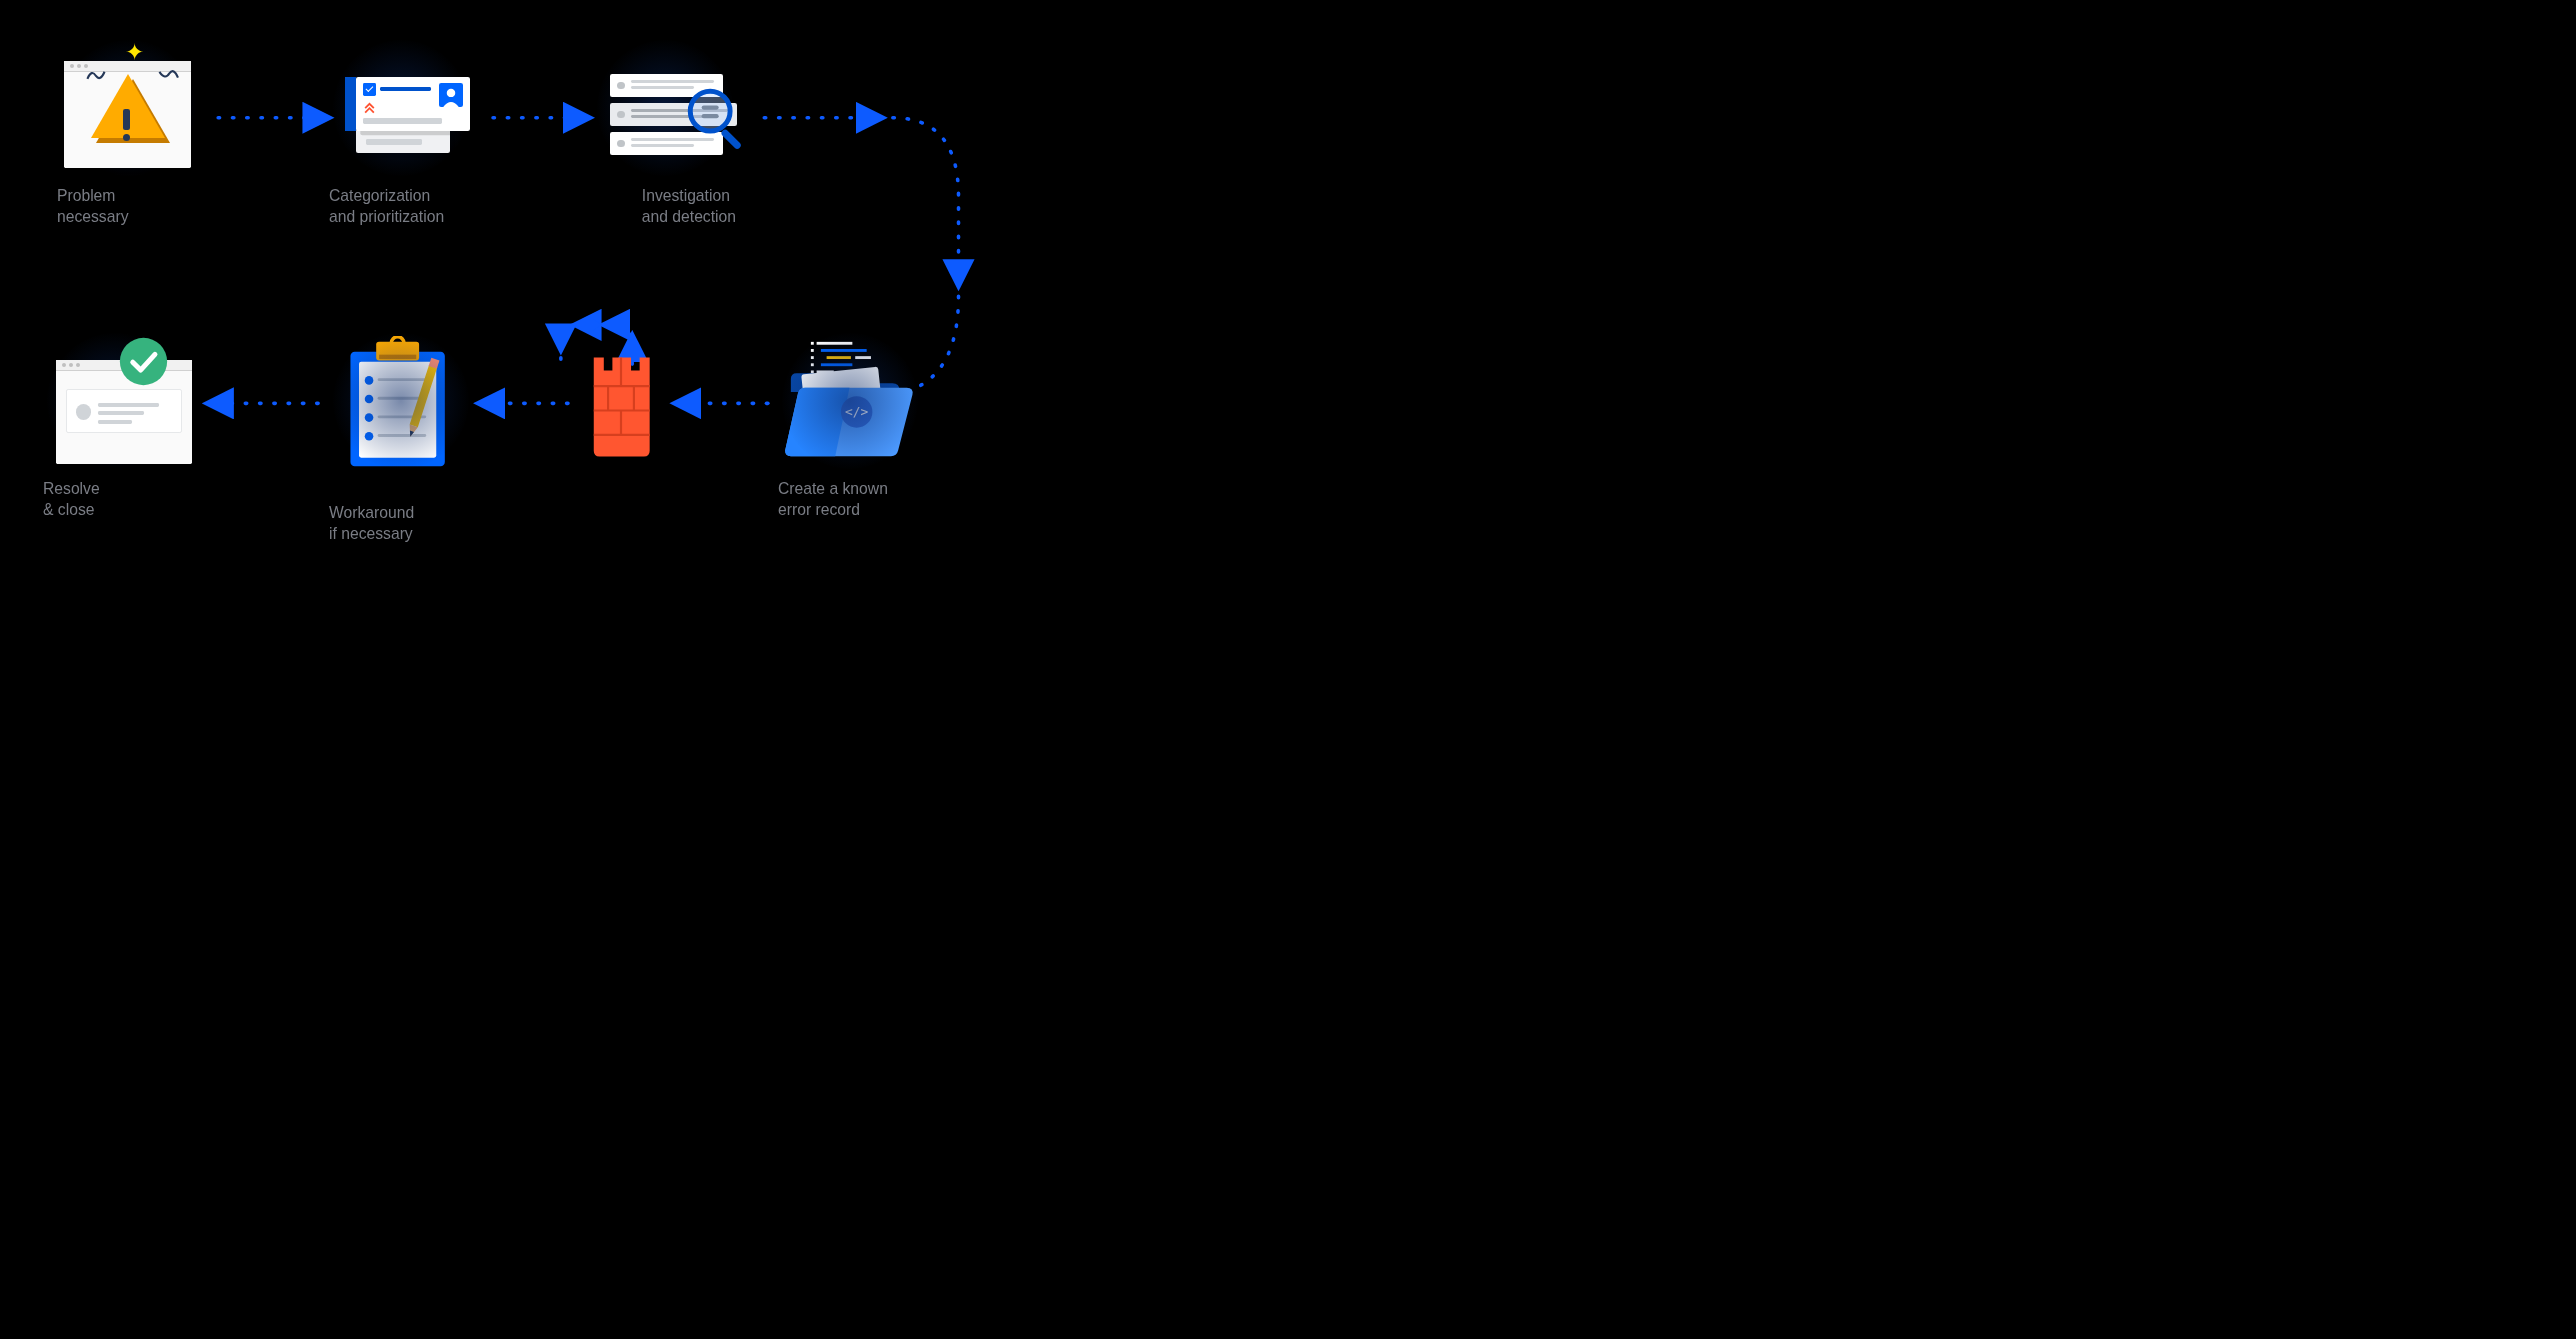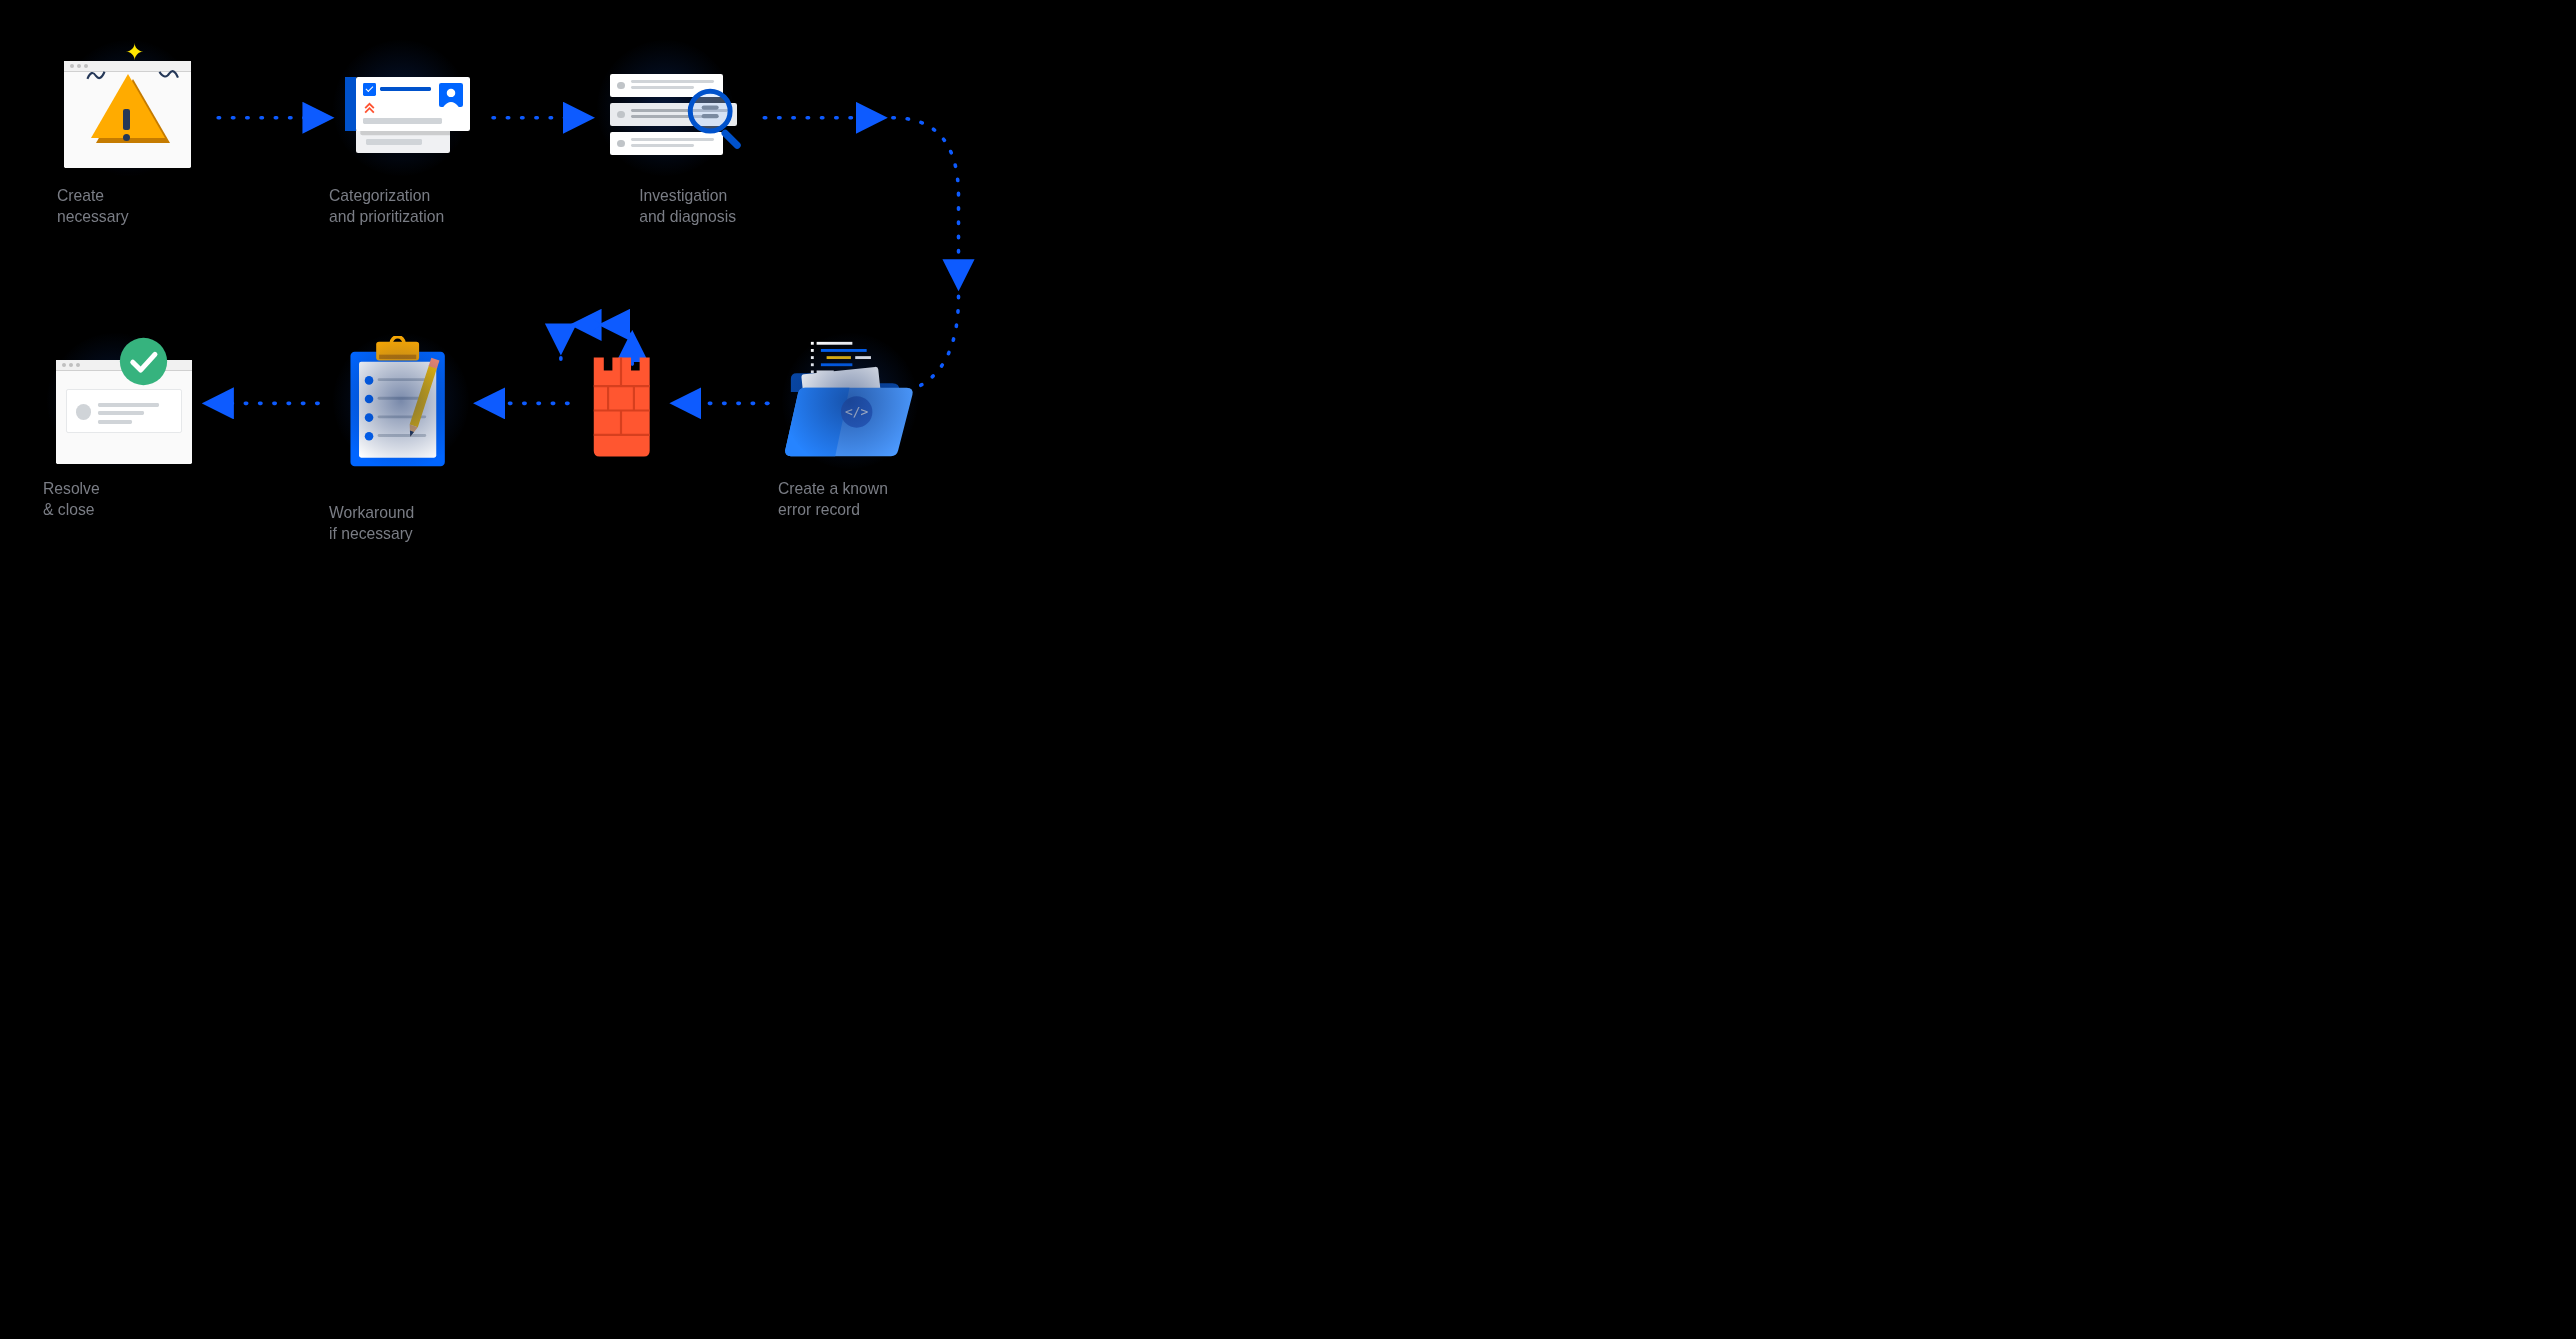--- a/index.html
+++ b/index.html
@@ -131,21 +131,21 @@
     <div style="position:absolute; left:66px; top:91px; width:7.1px; height:7.1px; background:#253858; border-radius:50%;"></div>
     <div class="spark" style="left:68px; top:-4.3px;">✦</div>
     <svg style="position:absolute; left:28.6px; top:23px;" width="21.4" height="15.7" viewBox="0 0 30 22">
           <path d="M2 18 Q 8 4 14 14 Q 20 22 26 8" stroke="#253858" stroke-width="3" fill="none"></path>
         </svg>
     <svg style="position:absolute; left:101px; top:26px;" width="21.4" height="15.7" viewBox="0 0 30 22">
           <path d="M2 4 Q 10 16 16 6 Q 22 -2 28 12" stroke="#253858" stroke-width="3" fill="none"></path>
         </svg>
   </div>
   <div class="label">
-    <div>Create</div>
+    <div>Problem</div>
     <div>necessary</div>
   </div>
 </div>
 
 <div class="step s2">
   <div class="icon-box">
     <div class="halo"></div>
     <div class="card" style="left:27px; top:86px; width:94px; height:24px; background:#f0f1f3;">
       <div class="bar" style="left:10px; top:10px; width:56px; height:5.7px;"></div>
     </div>
@@ -192,21 +192,21 @@
         </div>
     <svg style="position:absolute; left:93px; top:44px;" width="64" height="64" viewBox="0 0 90 90">
       <circle cx="34" cy="34" r="28" fill="rgba(180,210,255,0.35)" stroke="#0052cc" stroke-width="7"></circle>
       <rect x="55" y="58" width="34" height="10" rx="5" fill="#0052cc" transform="rotate(45 55 58)"></rect>
       <rect x="22" y="26" width="24" height="6" rx="3" fill="#7a8aa0"></rect>
       <rect x="22" y="38" width="24" height="6" rx="3" fill="#7a8aa0"></rect>
     </svg>
   </div>
   <div class="label">
     <div>Investigation</div>
-    <div>and diagnosis</div>
+    <div>and detection</div>
   </div>
 </div>
 
 <div class="step s4">
   <div class="icon-box">
     <div class="halo"></div>
     <svg width="143" height="129" viewBox="0 0 200 180">
 
       <g>
         <rect x="46" y="8" width="4" height="4" fill="#fff"></rect>

